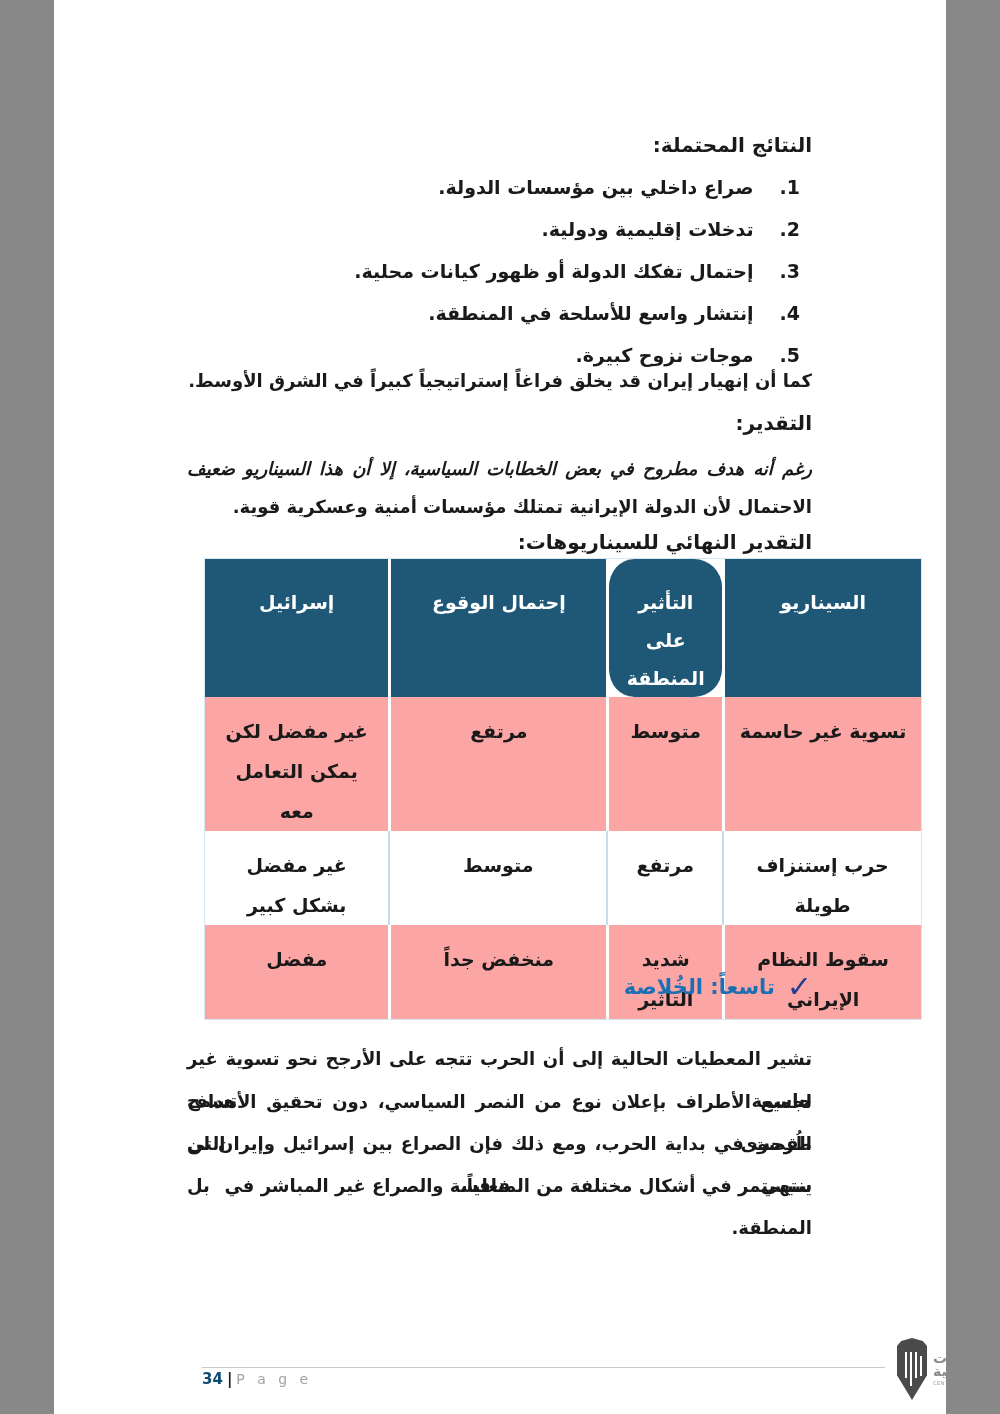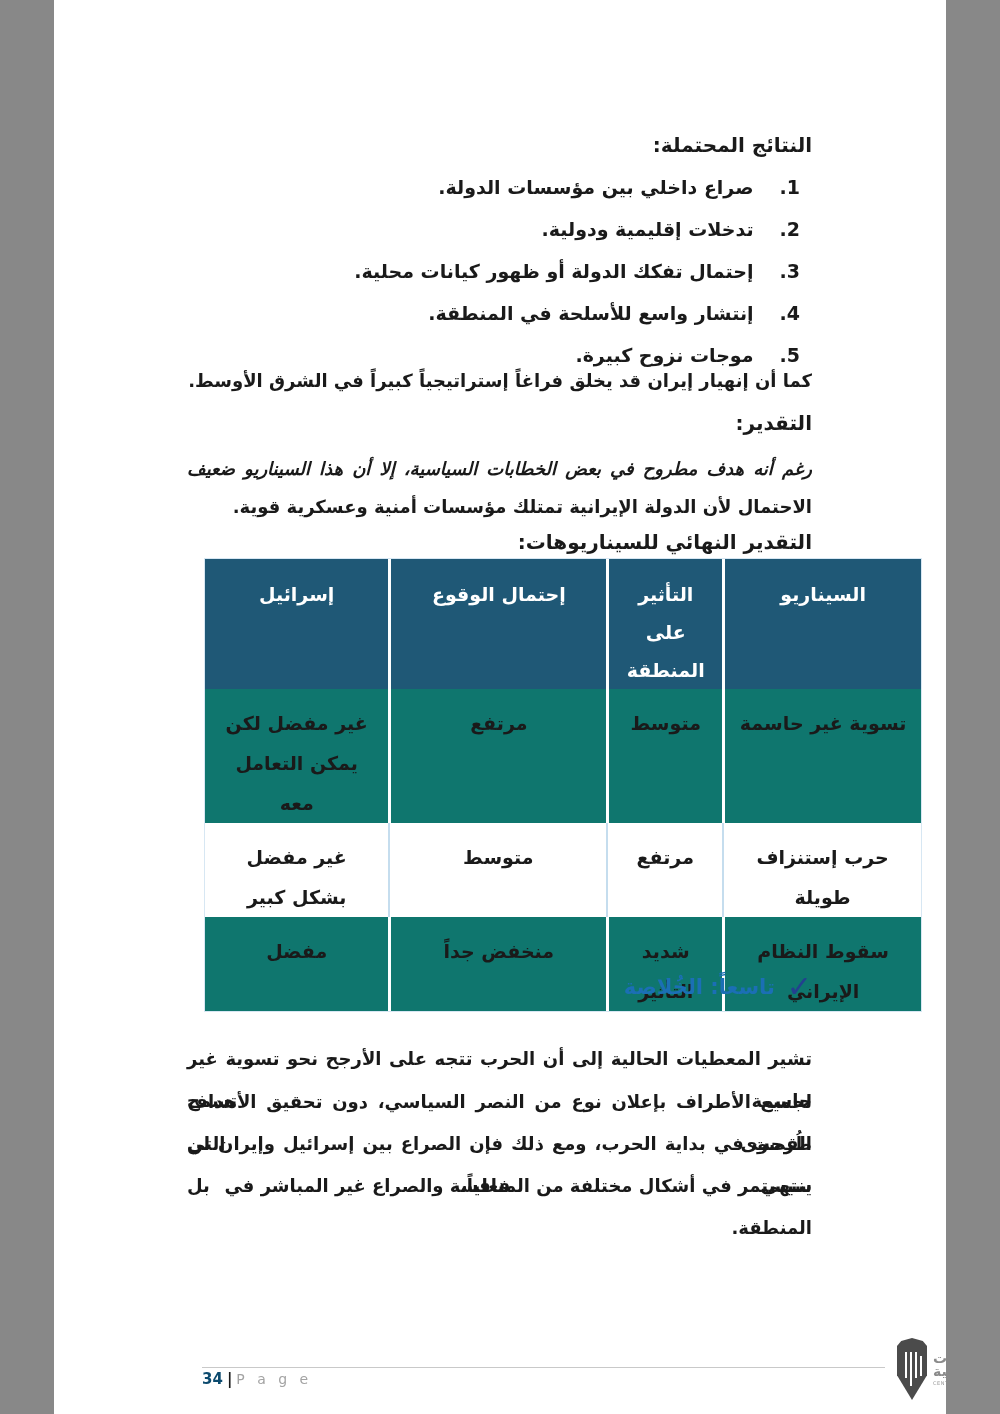--- a/index.html
+++ b/index.html
@@ -28,38 +28,38 @@
   .sc-table{
     border-collapse:separate;border-spacing:0;
     width:718px;table-layout:fixed;
     font-size:19px;font-weight:bold;
     direction:rtl;
     border:1px solid #d7e7f3;
   }
   .sc-table th{
     background:#1f5876;color:#ffffff;
     height:78px;vertical-align:top;
-    padding:16px 10px 0 10px;text-align:center;
+    padding:24px 10px 0 10px;text-align:center;
     line-height:38px;font-size:19px;
     border-left:3px solid #ffffff;
   }
   .sc-table th:last-child{border-left:none;}
   .sc-table td{
     vertical-align:top;text-align:center;
     padding:14px 12px 0 12px;line-height:40px;
   }
-  .r-alt td{background:#0f766e;border-left:3px solid #ffffff;}
+  .r-alt td{background:#fca5a5;border-left:3px solid #ffffff;}
   .r-alt td:last-child{border-left:none;}
   .r-white td{background:#ffffff;border-left:2px solid #c5ddee;}
   .r-white td:last-child{border-left:none;}
   .row-1 td{height:70px;}
   .row-2 td{height:64px;}
   .row-3 td{height:66px;}
   .c-scenario{width:28%;}
-  .c-impact{width:15%;}
+  .c-impact{width:15%;border-radius:28px;}
   .c-prob{width:31%;}
   .c-israel{width:26%;}
 
   
   .summary-head{display:flex;flex-direction:row;align-items:center;gap:12px;direction:rtl;}
   .check-icon{color:#23408f;font-size:30px;font-weight:bold;line-height:30px;}
   .summary-title{color:#1b6fb5;font-size:21px;font-weight:bold;}
 
   
   .footer-rule{left:148px;top:1367px;width:683px;height:1px;background:#c9c9c9;}

